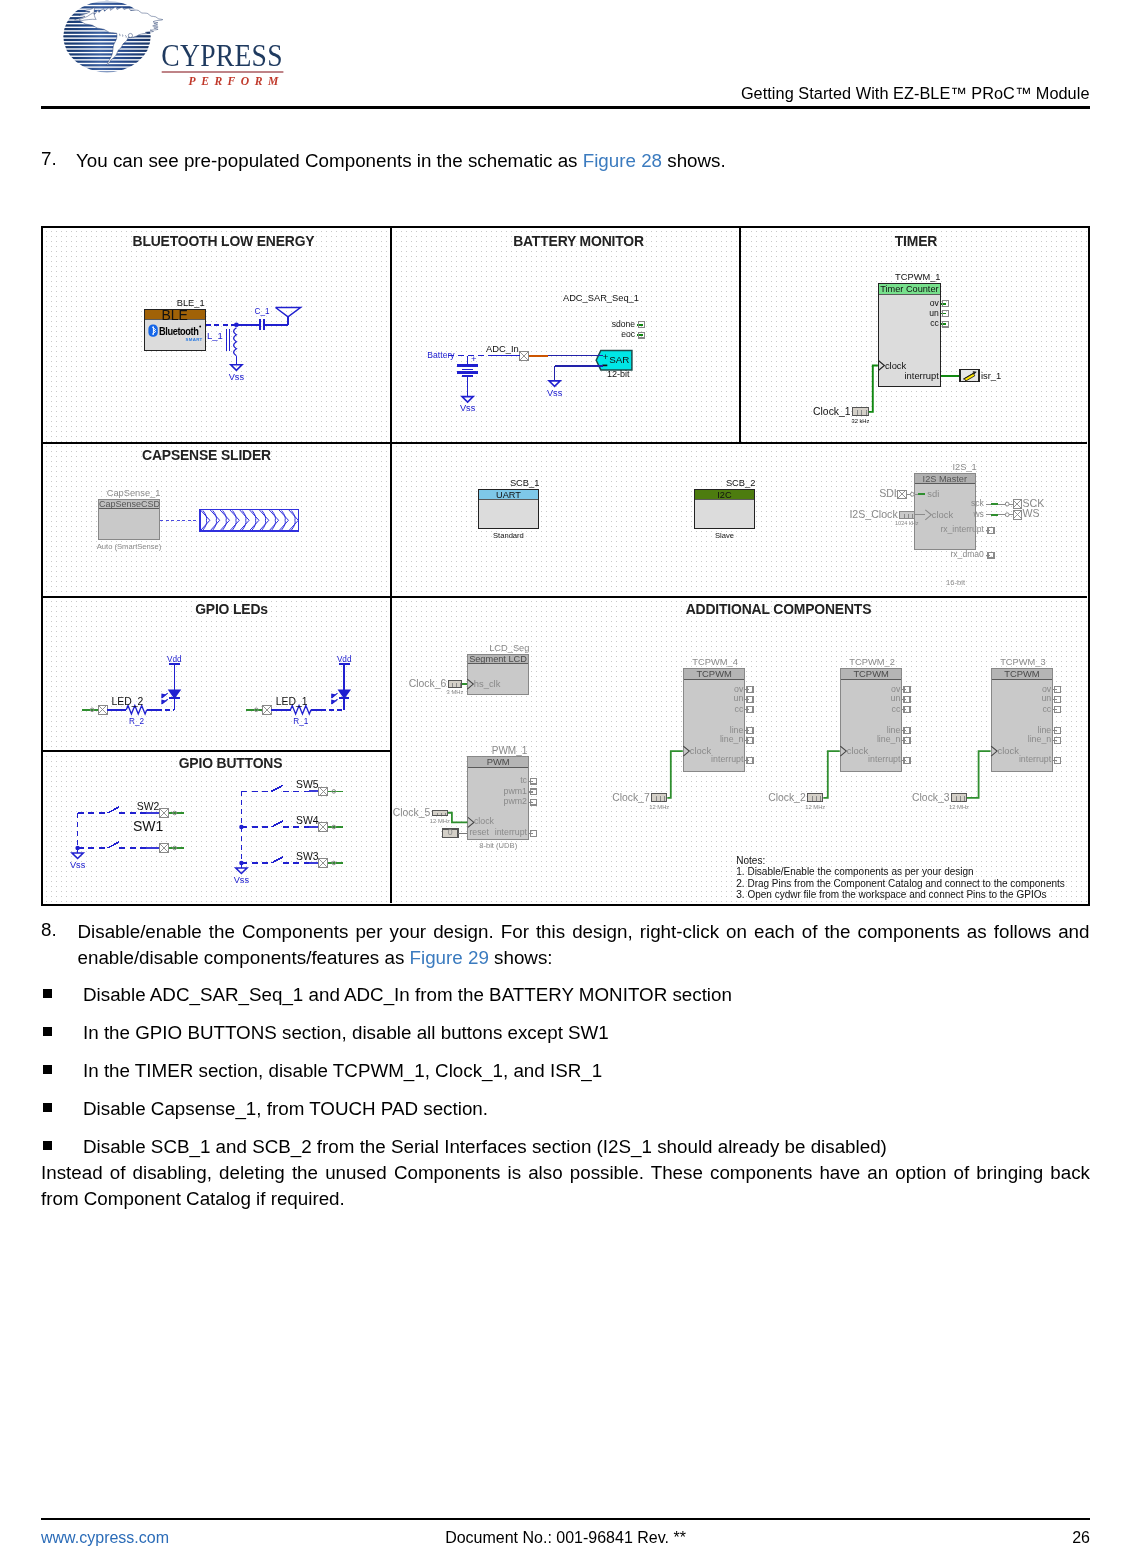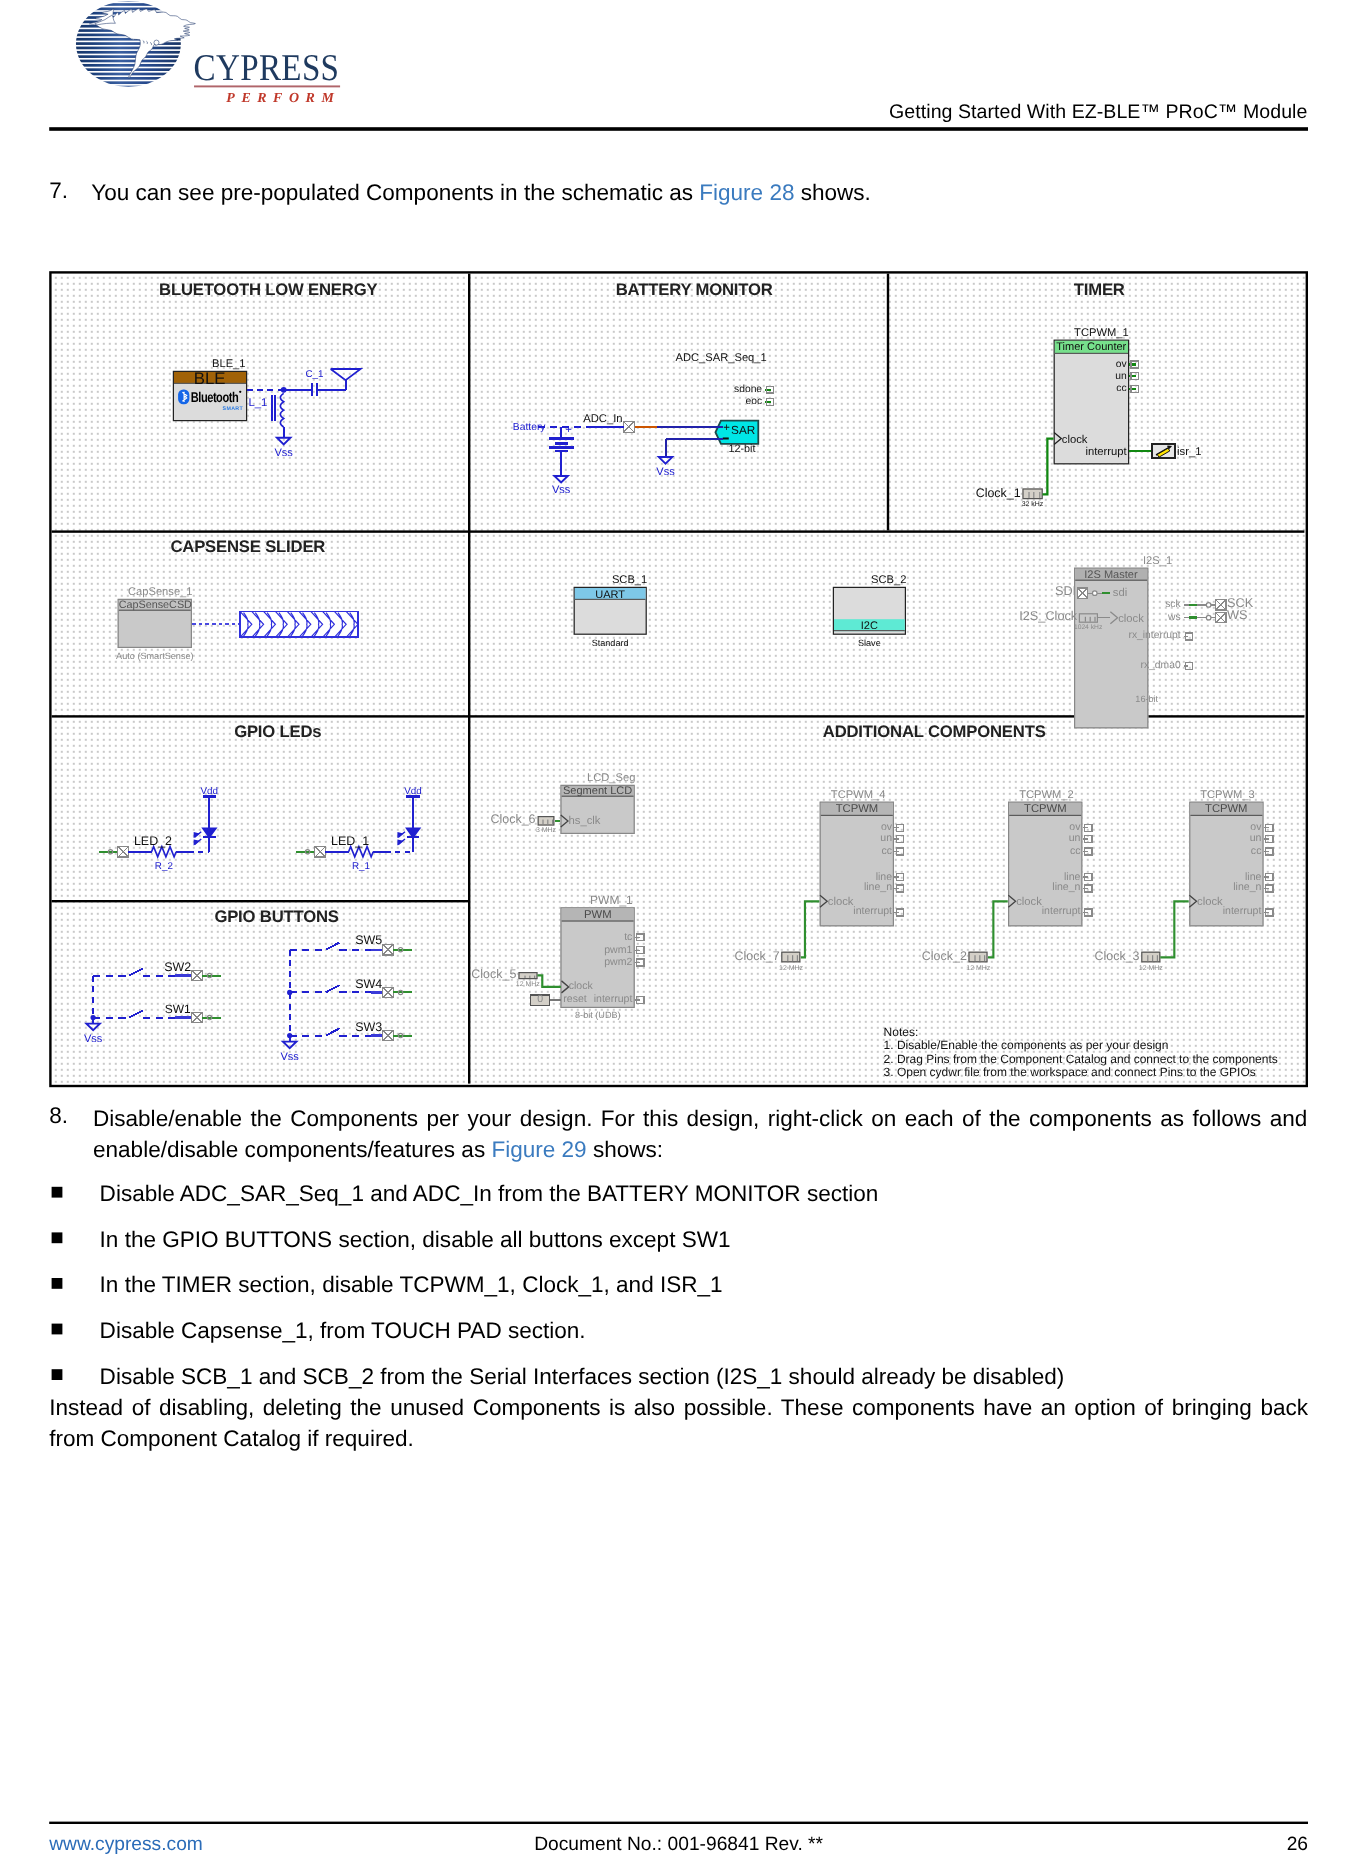--- a/index.html
+++ b/index.html
@@ -450,23 +450,23 @@
             <i style="left: 8.35px; height: 5.2px;"></i>
             <i style="left: 12.525px; height: 5.2px;"></i>
           </div>
           <div class="blk dis" style="left: 54.9px; top: 270.5px; width: 62.3px; height: 41.8px;">
             <div class="blkhd" style="height: 9px; line-height: 9px; font-size: 9px; background: rgb(192, 192, 192); color: rgb(85, 85, 85);">CapSenseCSD</div>
           </div>
           <div class="blk" style="left: 434.6px; top: 260.9px; width: 61.7px; height: 40.4px; border-color: rgb(34, 34, 34); background: rgb(220, 220, 220);">
             <div class="blkhd" style="height: 10.6px; line-height: 10.6px; font-size: 9.2px; background: rgb(126, 200, 232); color: rgb(17, 17, 17);">UART</div>
           </div>
           <div class="blk" style="left: 650.6px; top: 260.9px; width: 61.7px; height: 40.4px; border-color: rgb(34, 34, 34); background: rgb(220, 220, 220);">
-            <div class="blkhd" style="height: 10.6px; line-height: 10.6px; font-size: 9.2px; background: #5eead4; color: rgb(17, 17, 17); margin-top: 26px;">I2C</div>
-          </div>
-          <div class="blk dis" style="left: 852px; top: 244.7px; width: 61.6px; height: 134px;">
+            <div class="blkhd" style="height: 10.6px; line-height: 10.6px; font-size: 9.2px; background: #4d7c0f; color: rgb(17, 17, 17);">I2C</div>
+          </div>
+          <div class="blk dis" style="left: 871px; top: 244.7px; width: 61.6px; height: 77px;">
             <div class="blkhd" style="height: 10.6px; line-height: 10.6px; font-size: 9.2px; background: rgb(176, 176, 176); color: rgb(85, 85, 85);">I2S Master</div>
           </div>
           <div class="clkbox" style="left: 855.7px; top: 283px; width: 16.1px; height: 8.1px; background: rgb(201, 201, 201); border-color: rgb(138, 138, 138);">
             <i style="left: 4.025px; height: 4.1px;"></i>
             <i style="left: 8.05px; height: 4.1px;"></i>
             <i style="left: 12.075px; height: 4.1px;"></i>
           </div>
           <div class="blk dis" style="left: 423.8px; top: 425.5px; width: 62.4px; height: 41.4px;">
             <div class="blkhd" style="height: 9.6px; line-height: 9.6px; font-size: 9.2px; background: rgb(181, 181, 181); color: rgb(74, 74, 74);">Segment LCD</div>
           </div>
@@ -552,21 +552,21 @@
           <div class="lblg" style="left: 979.5px; top: 281.2px; font-size: 10.6px;">WS</div>
           <div class="lblg rgt" style="left: 940.9px; top: 297.4px; font-size: 8.6px;">rx_interrupt</div>
           <div class="lblg rgt" style="left: 940.9px; top: 322.1px; font-size: 8.6px;">rx_dma0</div>
           <div class="lbl" style="left: 68.6px; top: 468.8px; font-size: 10.4px;">LED_2</div>
           <div class="lblb ctr" style="left: 93.55px; top: 488.8px;">R_2</div>
           <div class="lblb ctr" style="left: 131.4px; top: 426.7px;">Vdd</div>
           <div class="lbl" style="left: 232.8px; top: 469px; font-size: 10.4px;">LED_1</div>
           <div class="lblb ctr" style="left: 257.75px; top: 488.8px;">R_1</div>
           <div class="lblb ctr" style="left: 301.2px; top: 426.7px;">Vdd</div>
           <div class="lbl ctr" style="left: 105.1px; top: 574px; font-size: 10.4px;">SW2</div>
-          <div class="lbl ctr" style="left: 105.1px; top: 609px; font-size: 10px;">SW1</div>
+          <div class="lbl ctr" style="left: 105.1px; top: 594px; font-size: 14px;">SW1</div>
           <div class="lblb ctr" style="left: 34.6px; top: 632.8px; font-size: 9.2px;">Vss</div>
           <div class="lbl ctr" style="left: 264.3px; top: 552.4px; font-size: 10.4px;">SW5</div>
           <div class="lbl ctr" style="left: 264.3px; top: 588px; font-size: 10.4px;">SW4</div>
           <div class="lbl ctr" style="left: 264.3px; top: 624px; font-size: 10.4px;">SW3</div>
           <div class="lblb ctr" style="left: 198.4px; top: 647.8px; font-size: 9.2px;">Vss</div>
           <div class="lblg ctr" style="left: 466.3px; top: 415.6px; font-size: 9.3px;">LCD_Seg</div>
           <div class="lblg" style="left: 430.8px; top: 451.1px; font-size: 9.4px;">hs_clk</div>
           <div class="lblg rgt" style="left: 403.3px; top: 450.9px; font-size: 10.4px;">Clock_6</div>
           <div class="lblg ctr" style="left: 411.95px; top: 459.9px; font-size: 5.8px;">3 MHz</div>
           <div class="lblg ctr" style="left: 466.5px; top: 518.4px; font-size: 10px;">PWM_1</div>

